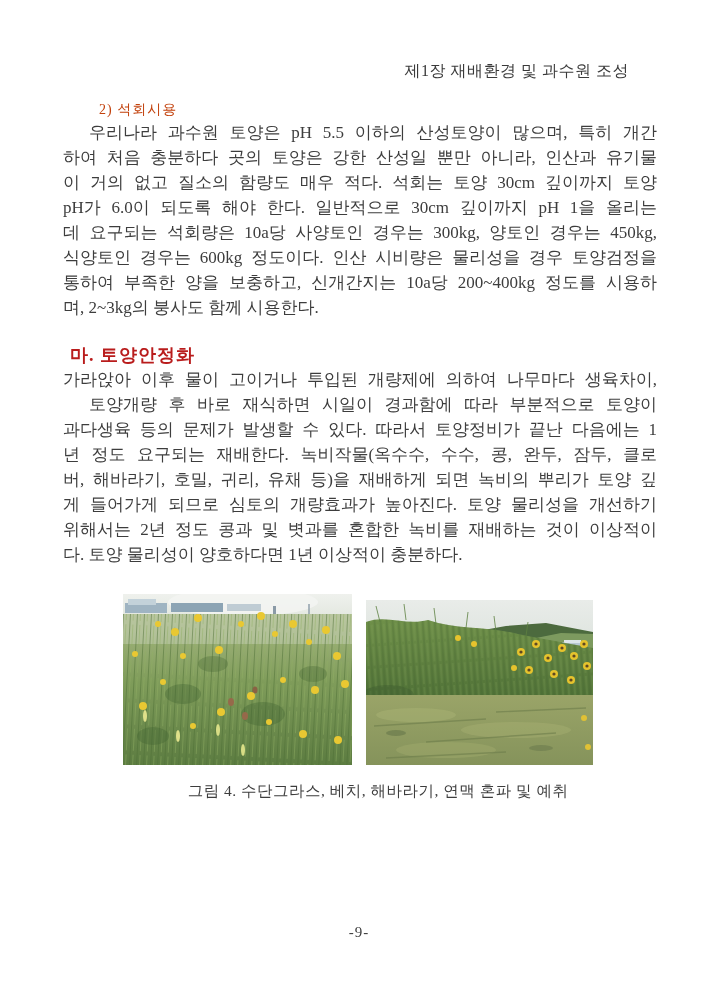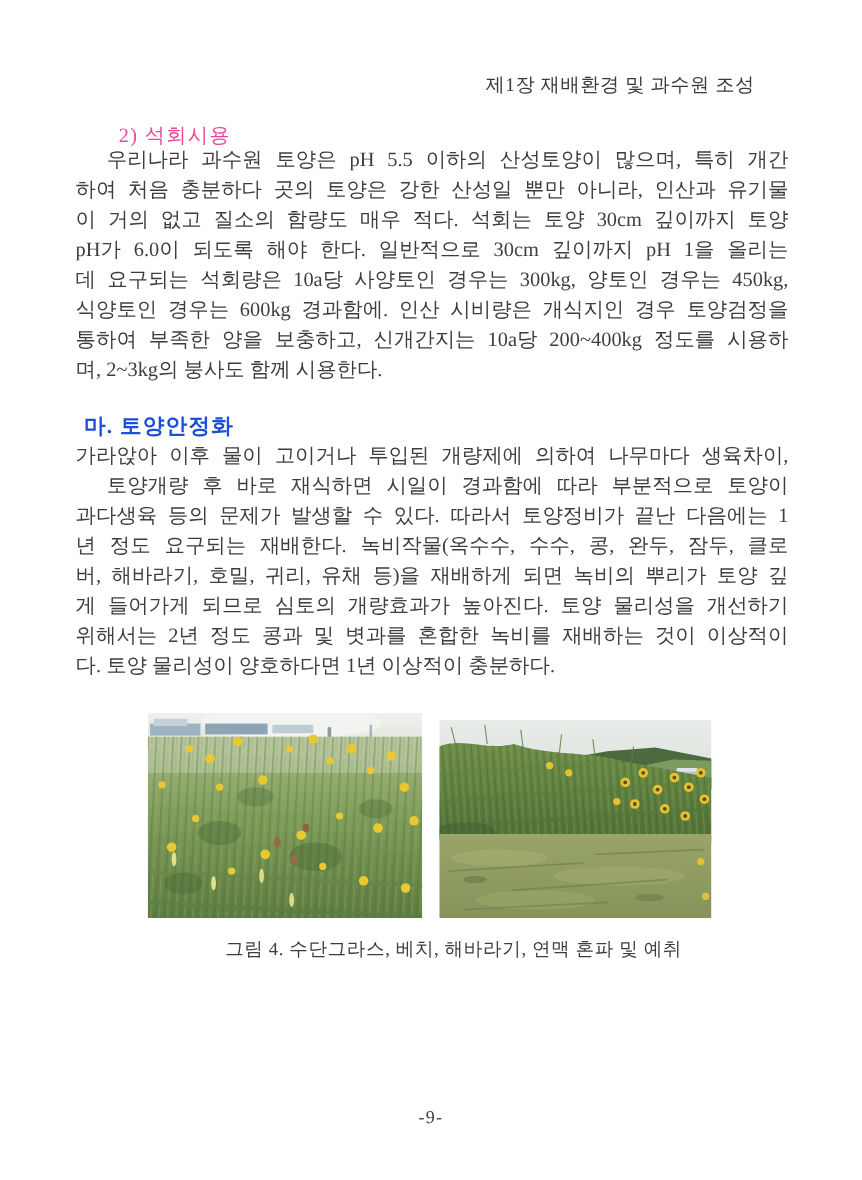--- a/index.html
+++ b/index.html
@@ -7,34 +7,34 @@
     position:relative; width:690px; height:983px; background:#ffffff;
     font-family:"Liberation Serif","DejaVu Serif",serif;
     color:#3d3d3d; overflow:hidden;
   }
   .chapter-header {
     position:absolute; top:61px; right:61px;
     font-size:16px; color:#3a3a3a; letter-spacing:0.5px;
   }
   .sub-title {
     position:absolute; top:101px; left:99px;
-    font-size:17px; color:#ec4899; letter-spacing:1px;
+    font-size:14px; color:#c2410c; letter-spacing:1px;
   }
   .para { position:absolute; left:63px; width:594px; }
   .para1 { top:120px; }
   .para2 { top:367px; }
   .line {
     font-size:17px; line-height:25px; color:#3d3d3d;
     text-align:justify; text-align-last:justify; word-break:keep-all;
   }
   .line.indent { padding-left:26px; }
   .line.para-end { text-align:left; text-align-last:left; }
   .section-heading {
     position:absolute; top:343px; left:70px;
-    font-size:18px; font-weight:bold; color:#1d4ed8; letter-spacing:1px;
+    font-size:18px; font-weight:bold; color:#b91c1c; letter-spacing:1px;
   }
   .photo { position:absolute; overflow:hidden; }
   .photo svg { display:block; width:100%; height:100%; }
   .photo-left  { left:123px; top:594px; width:229px; height:171px; }
   .photo-right { left:366px; top:600px; width:227px; height:165px; }
   .figure-caption {
     position:absolute; top:781px; left:40px; width:676px;
     text-align:center; font-size:15.5px; color:#3d3d3d; letter-spacing:0.5px;
   }
   .page-number {
@@ -50,21 +50,21 @@
   <div class="chapter-header">제1장 재배환경 및 과수원 조성</div>
 
   <div class="sub-title">2) 석회시용</div>
 
   <div class="para para1">
     <div class="line indent">우리나라 과수원 토양은 pH 5.5 이하의 산성토양이 많으며, 특히 개간</div>
     <div class="line">하여 처음 충분하다 곳의 토양은 강한 산성일 뿐만 아니라, 인산과 유기물</div>
     <div class="line">이 거의 없고 질소의 함량도 매우 적다. 석회는 토양 30cm 깊이까지 토양</div>
     <div class="line">pH가 6.0이 되도록 해야 한다. 일반적으로 30cm 깊이까지 pH 1을 올리는</div>
     <div class="line">데 요구되는 석회량은 10a당 사양토인 경우는 300kg, 양토인 경우는 450kg,</div>
-    <div class="line">식양토인 경우는 600kg 경과함에. 인산 시비량은 개식지인 경우 토양검정을</div>
+    <div class="line">식양토인 경우는 600kg 정도이다. 인산 시비량은 물리성을 경우 토양검정을</div>
     <div class="line">통하여 부족한 양을 보충하고, 신개간지는 10a당 200~400kg 정도를 시용하</div>
     <div class="line para-end">며, 2~3kg의 붕사도 함께 시용한다.</div>
   </div>
 
   <div class="section-heading">마. 토양안정화</div>
 
   <div class="para para2">
     <div class="line">가라앉아 이후 물이 고이거나 투입된 개량제에 의하여 나무마다 생육차이,</div>
     <div class="line indent">토양개량 후 바로 재식하면 시일이 경과함에 따라 부분적으로 토양이</div>
     <div class="line">과다생육 등의 문제가 발생할 수 있다. 따라서 토양정비가 끝난 다음에는 1</div>

